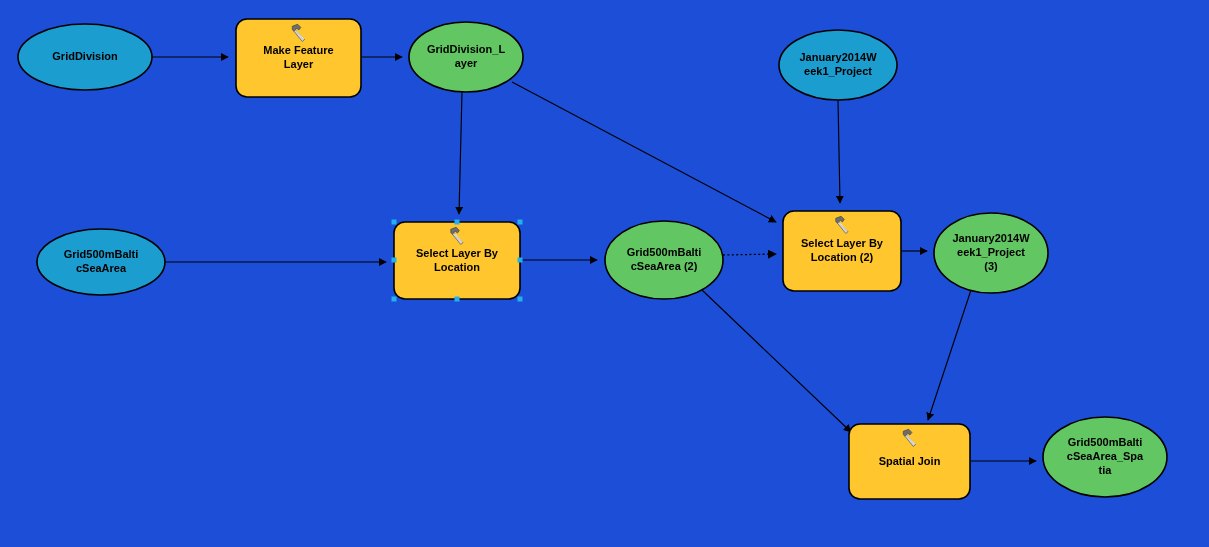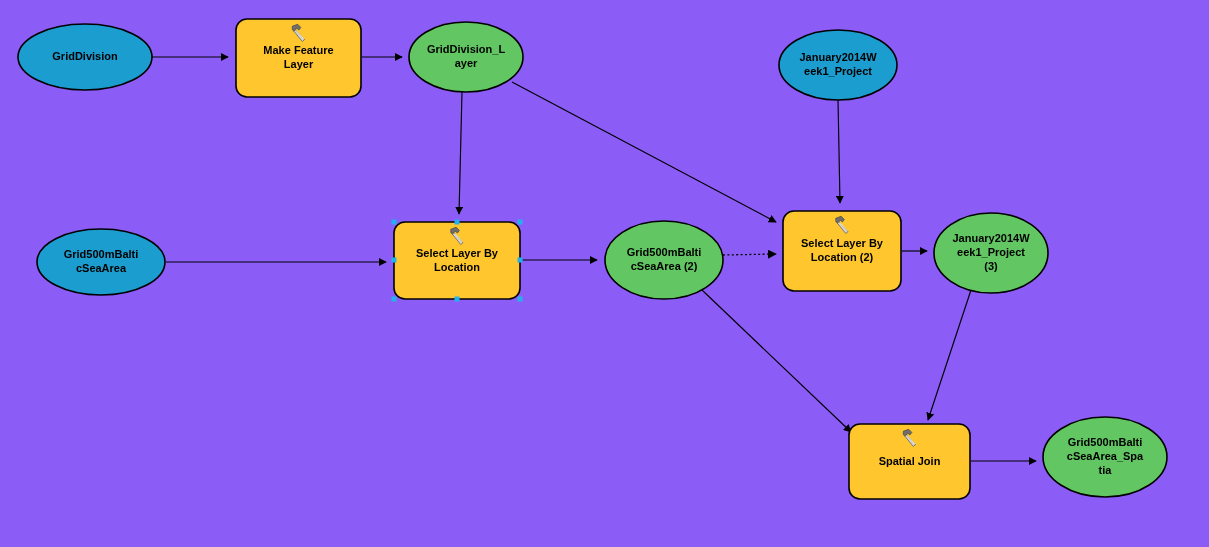--- a/index.html
+++ b/index.html
@@ -8,21 +8,21 @@
     padding: 0;
     background: #ffffff;
   }
   body {
     font-family: "Liberation Sans", sans-serif;
   }
   #canvas-root {
     position: relative;
     width: 1209px;
     height: 547px;
-    background: #8b5cf6;
+    background: #1d4ed8;
     overflow: hidden;
   }
   #model-svg {
     position: absolute;
     left: 0;
     top: 0;
     width: 1209px;
     height: 547px;
     display: block;
   }

